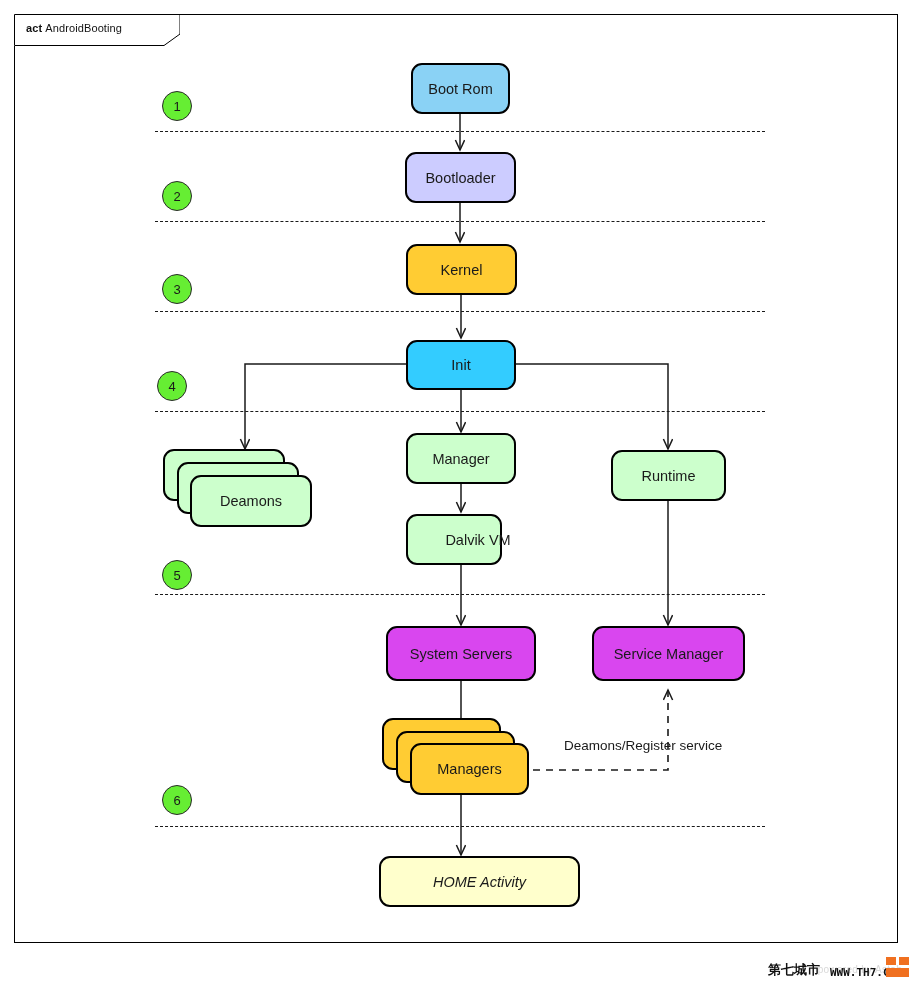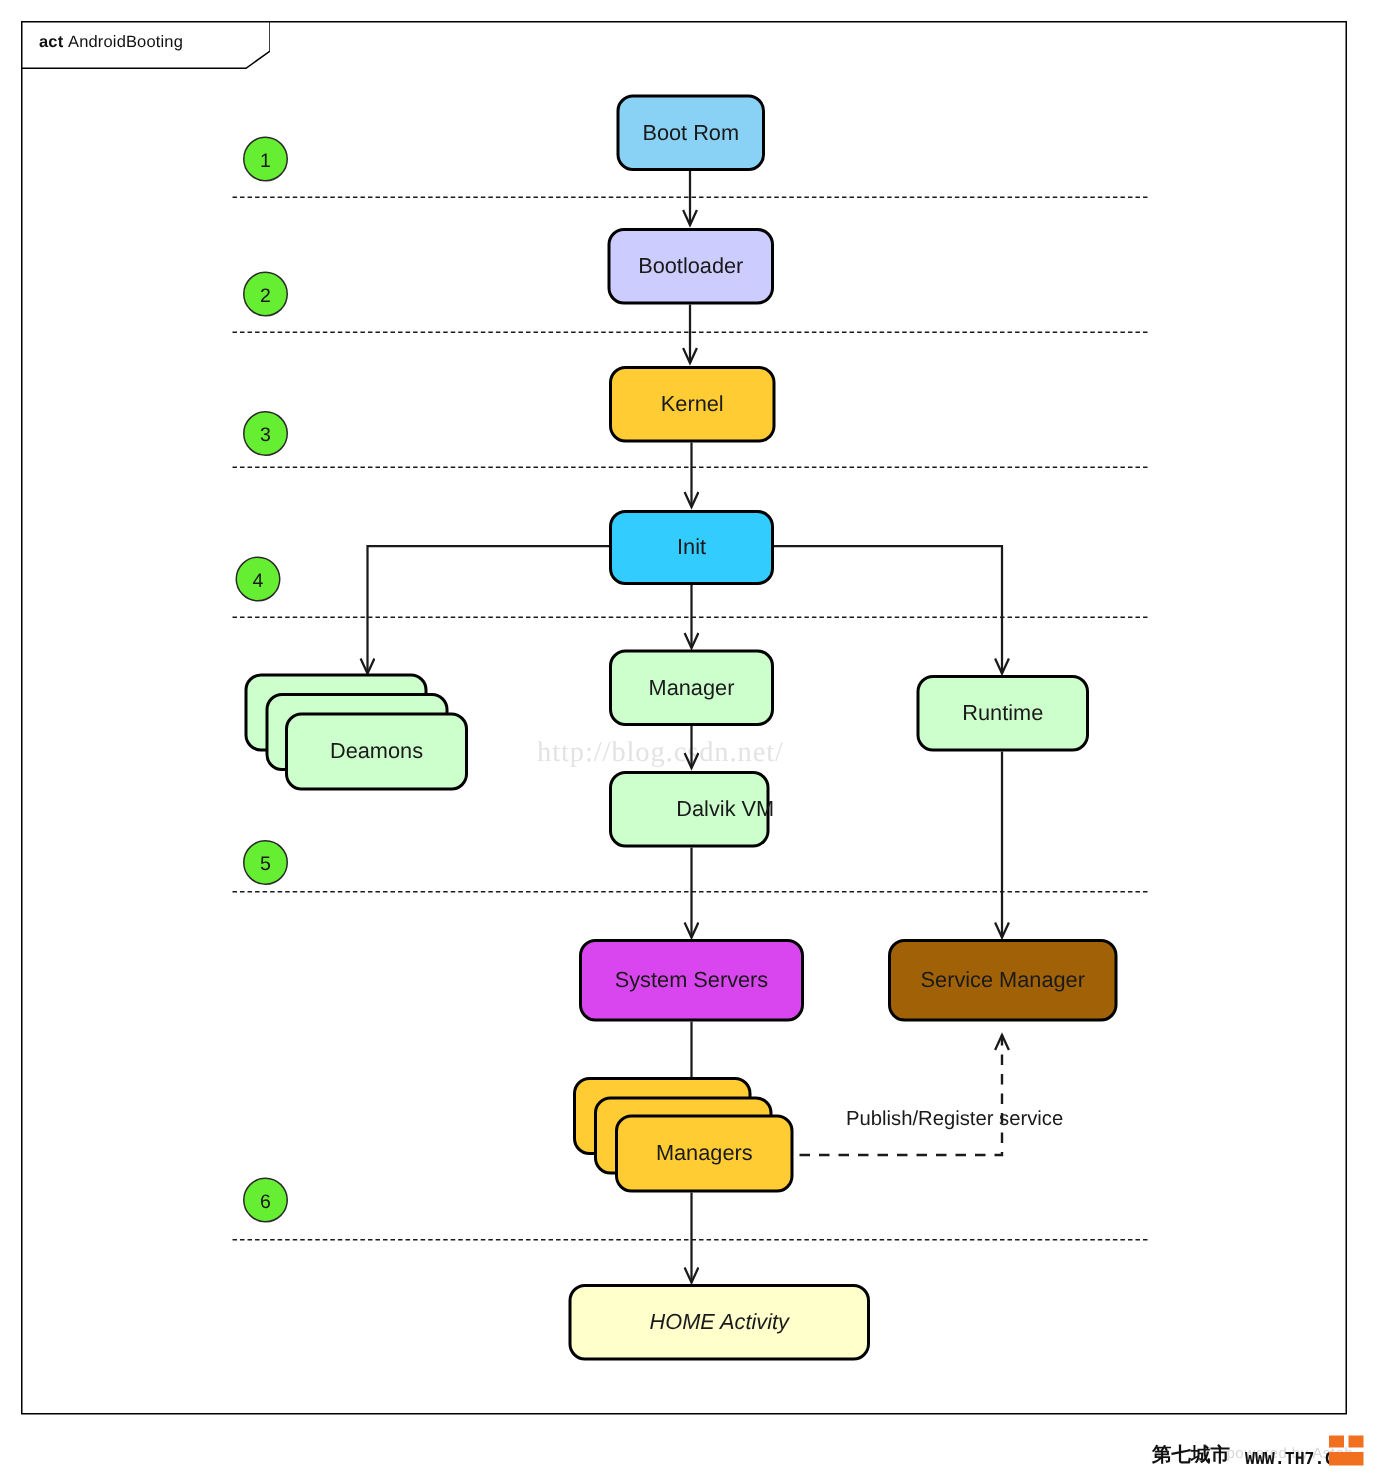--- a/index.html
+++ b/index.html
@@ -179,21 +179,20 @@
     <b>act</b><span>&nbsp;</span><span>AndroidBooting</span>
   </div>
 
   <div class="partition" style="left:155px; top:131px; width:610px;"></div>
   <div class="partition" style="left:155px; top:221px; width:610px;"></div>
   <div class="partition" style="left:155px; top:311px; width:610px;"></div>
   <div class="partition" style="left:155px; top:411px; width:610px;"></div>
   <div class="partition" style="left:155px; top:594px; width:610px;"></div>
   <div class="partition" style="left:155px; top:826px; width:610px;"></div>
 
-  <div class="watermark-url">http://blog.csdn.net/</div>
   <div class="watermark-astah">powered by Astah</div>
   <div class="logo-badge">
     <div class="logo-cn">第七城市</div>
     <div class="logo-url">WWW.TH7.CN</div>
     <div class="logo-sq">
       <i style="left:0;top:0;width:10px;height:8px;"></i>
       <i style="left:13px;top:0;width:10px;height:8px;"></i>
       <i style="left:0;top:11px;width:23px;height:9px;"></i>
     </div>
   </div>
@@ -261,43 +260,43 @@
   </div>
 
   <div class="node" style="left:406px; top:433px; width:110px; height:51px; background:#ccffcc;">
     <span>Manager</span>
   </div>
 
   <div class="node" style="left:611px; top:450px; width:115px; height:51px; background:#ccffcc;">
     <span>Runtime</span>
   </div>
 
-  <div class="node" style="left:406px; top:514px; width:107px; height:51px; background:#ccffcc;padding-left:48px;">
+  <div class="node" style="left:406px; top:514px; width:96px; height:51px; background:#ccffcc;padding-left:48px;">
     <span>Dalvik VM</span>
   </div>
 
   <div class="node" style="left:386px; top:626px; width:150px; height:55px; background:#d946ef;text-align:center;">
     <span>System Servers</span>
   </div>
 
-  <div class="node" style="left:592px; top:626px; width:153px; height:55px; background:#a16207;text-align:right;">
+  <div class="node" style="left:592px; top:626px; width:153px; height:55px; background:#d946ef;text-align:right;">
     <span>Service Manager</span>
   </div>
 
   <div class="stack-layer" style="left:382px; top:718px; width:119px; height:52px; background:#ffcc33;"></div>
   <div class="stack-layer" style="left:396px; top:731px; width:119px; height:52px; background:#ffcc33;"></div>
   <div class="node" style="left:410px; top:743px; width:119px; height:52px; background:#ffcc33;">
     <span>Managers</span>
   </div>
 
   <div class="node" style="left:379px; top:856px; width:201px; height:51px; background:#ffffcc;font-style:italic;">
     <span>HOME Activity</span>
   </div>
 
-  <div class="edge-label" style="left:564px; top:738px;">Publish/Register service</div>
+  <div class="edge-label" style="left:564px; top:738px;">Deamons/Register service</div>
 
   <div class="marker" style="left:162px; top:91px; background:#66ee33;">
     <span>1</span>
   </div>
   <div class="marker" style="left:162px; top:181px; background:#66ee33;">
     <span>2</span>
   </div>
   <div class="marker" style="left:162px; top:274px; background:#66ee33;">
     <span>3</span>
   </div>

